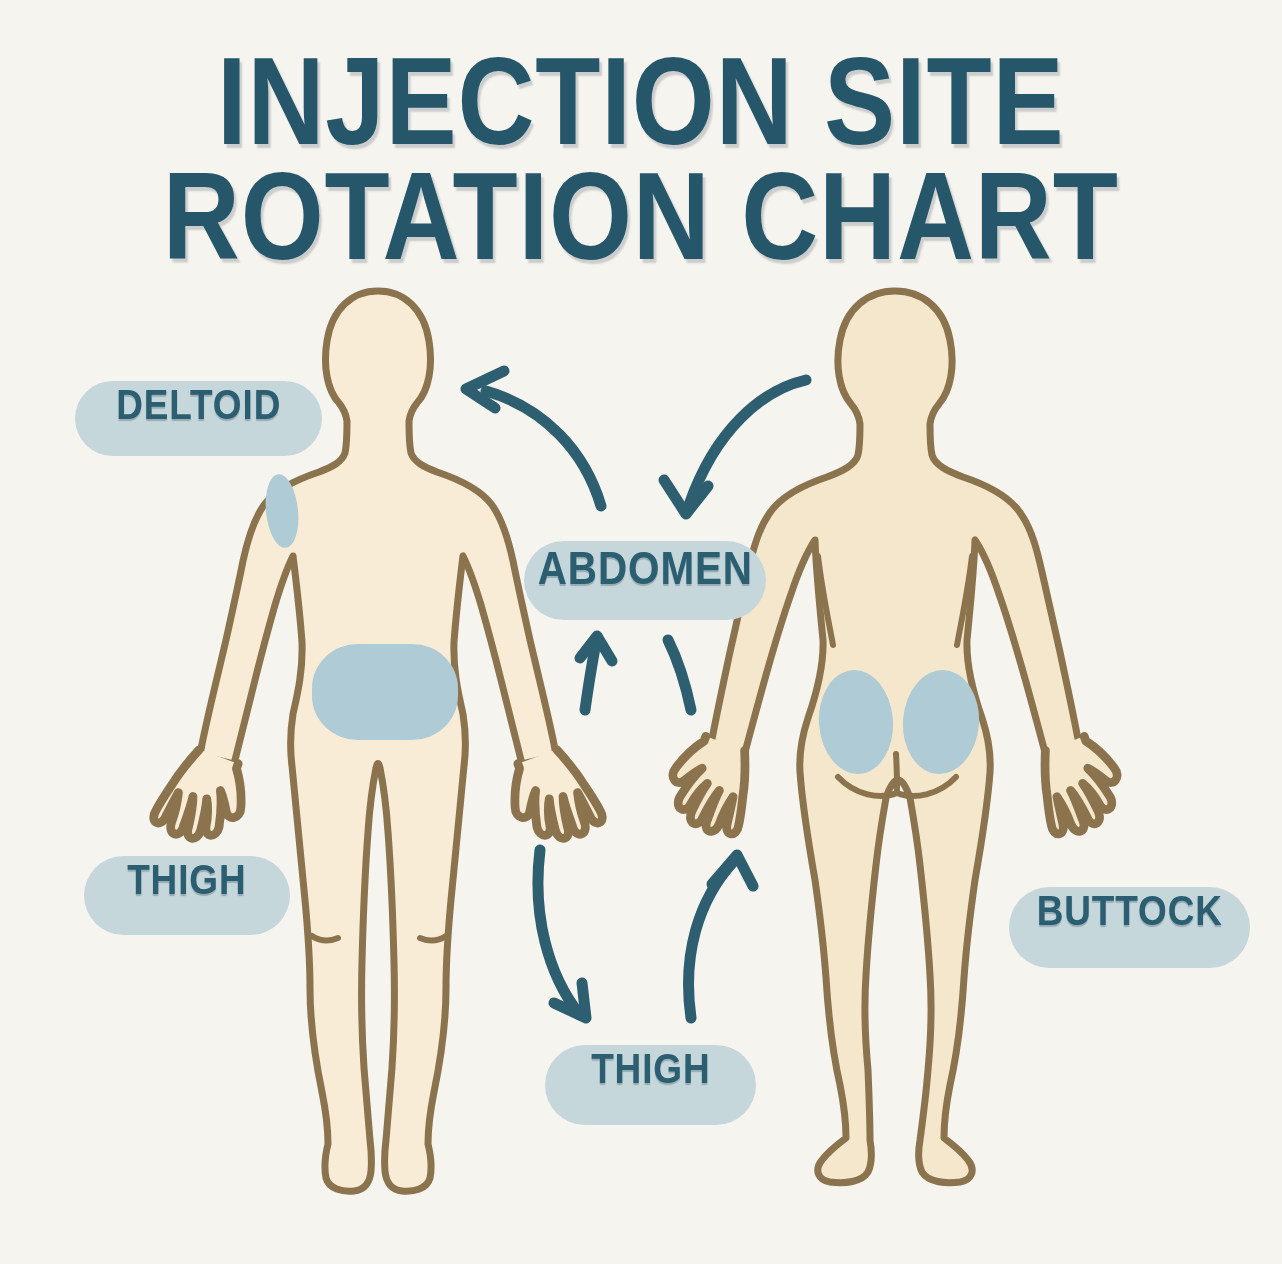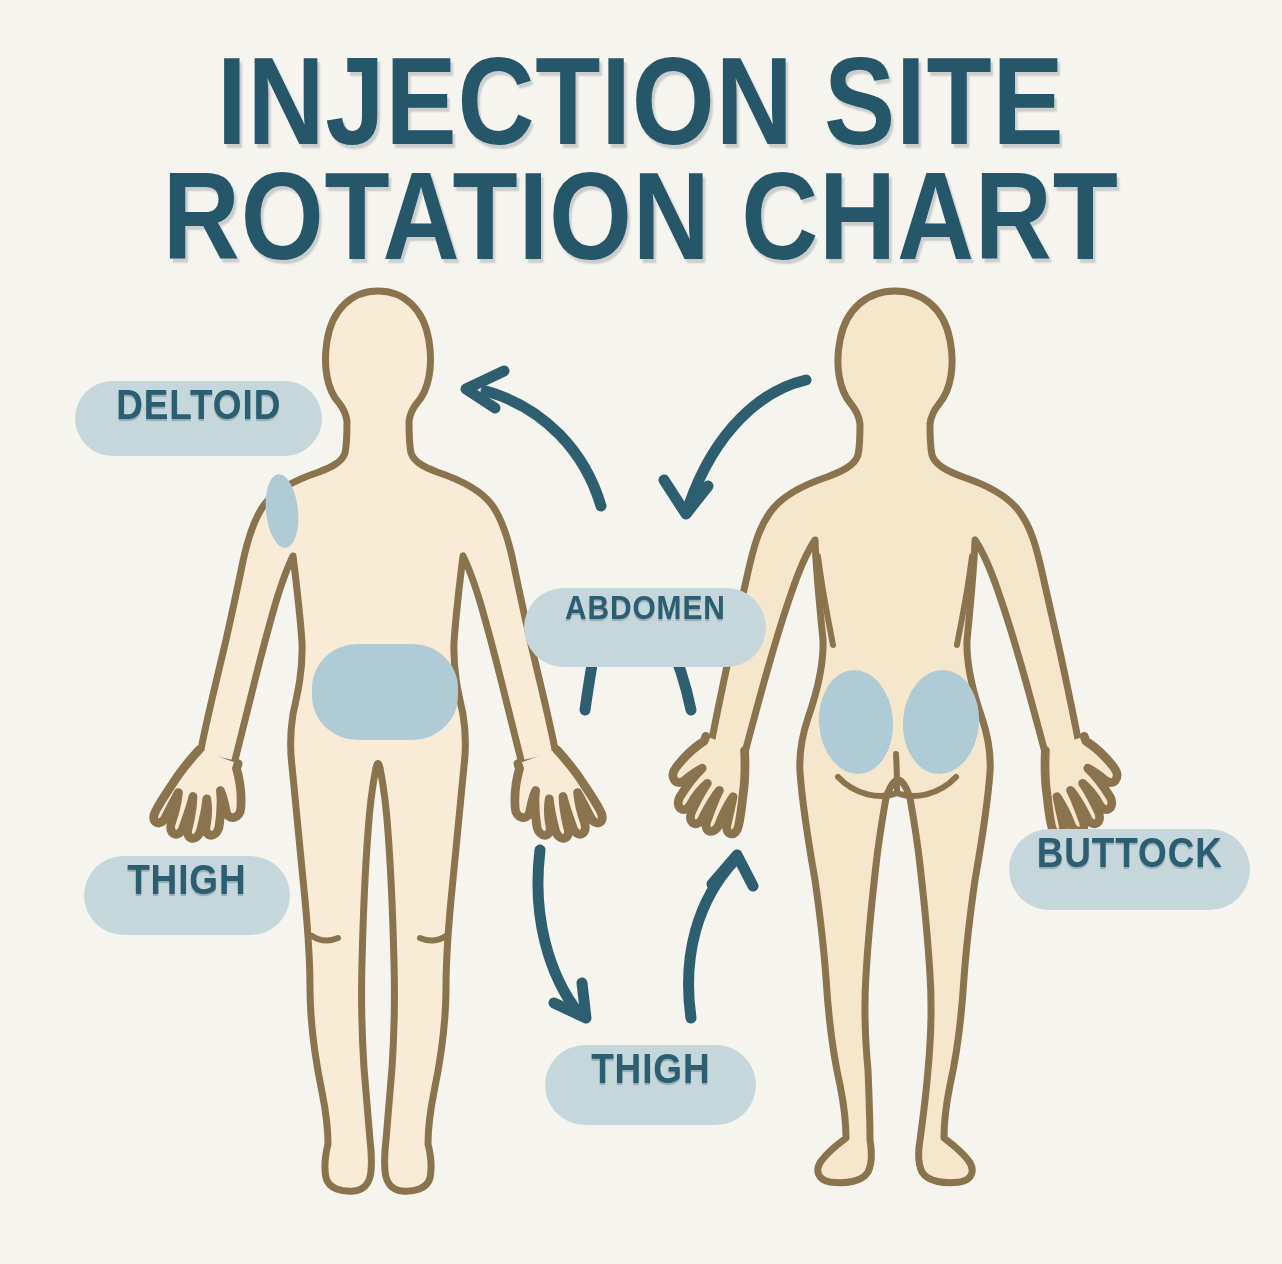--- a/index.html
+++ b/index.html
@@ -176,26 +176,26 @@
       <path class="arrow" d="M 540,850 C 532,915 548,975 580,1015"></path>
       <polyline class="arrow" points="554,1003 586,1018 582,983"></polyline>
       <path class="arrow" d="M 691,1018 C 682,955 698,900 734,861"></path>
       <polyline class="arrow" points="712,884 737,855 753,886"></polyline>
     </g>
   </svg>
 
   <div class="pill" style="left:75px;top:381px;width:247px;height:75px;">
     <span>DELTOID</span>
   </div>
-  <div class="pill" style="left:524px;top:541px;width:242px;height:79px;font-size:34px;margin-top:47px;">
+  <div class="pill" style="left:524px;top:541px;width:242px;height:79px;font-size:46px;">
     <span>ABDOMEN</span>
   </div>
   <div class="pill" style="left:84px;top:856px;width:206px;height:79px;">
     <span>THIGH</span>
   </div>
-  <div class="pill" style="left:1009px;top:829px;width:241px;height:81px;">
+  <div class="pill" style="left:1009px;top:887px;width:241px;height:81px;">
     <span>BUTTOCK</span>
   </div>
   <div class="pill" style="left:545px;top:1045px;width:211px;height:80px;">
     <span>THIGH</span>
   </div>
 
 </div>
 
 </body></html>

